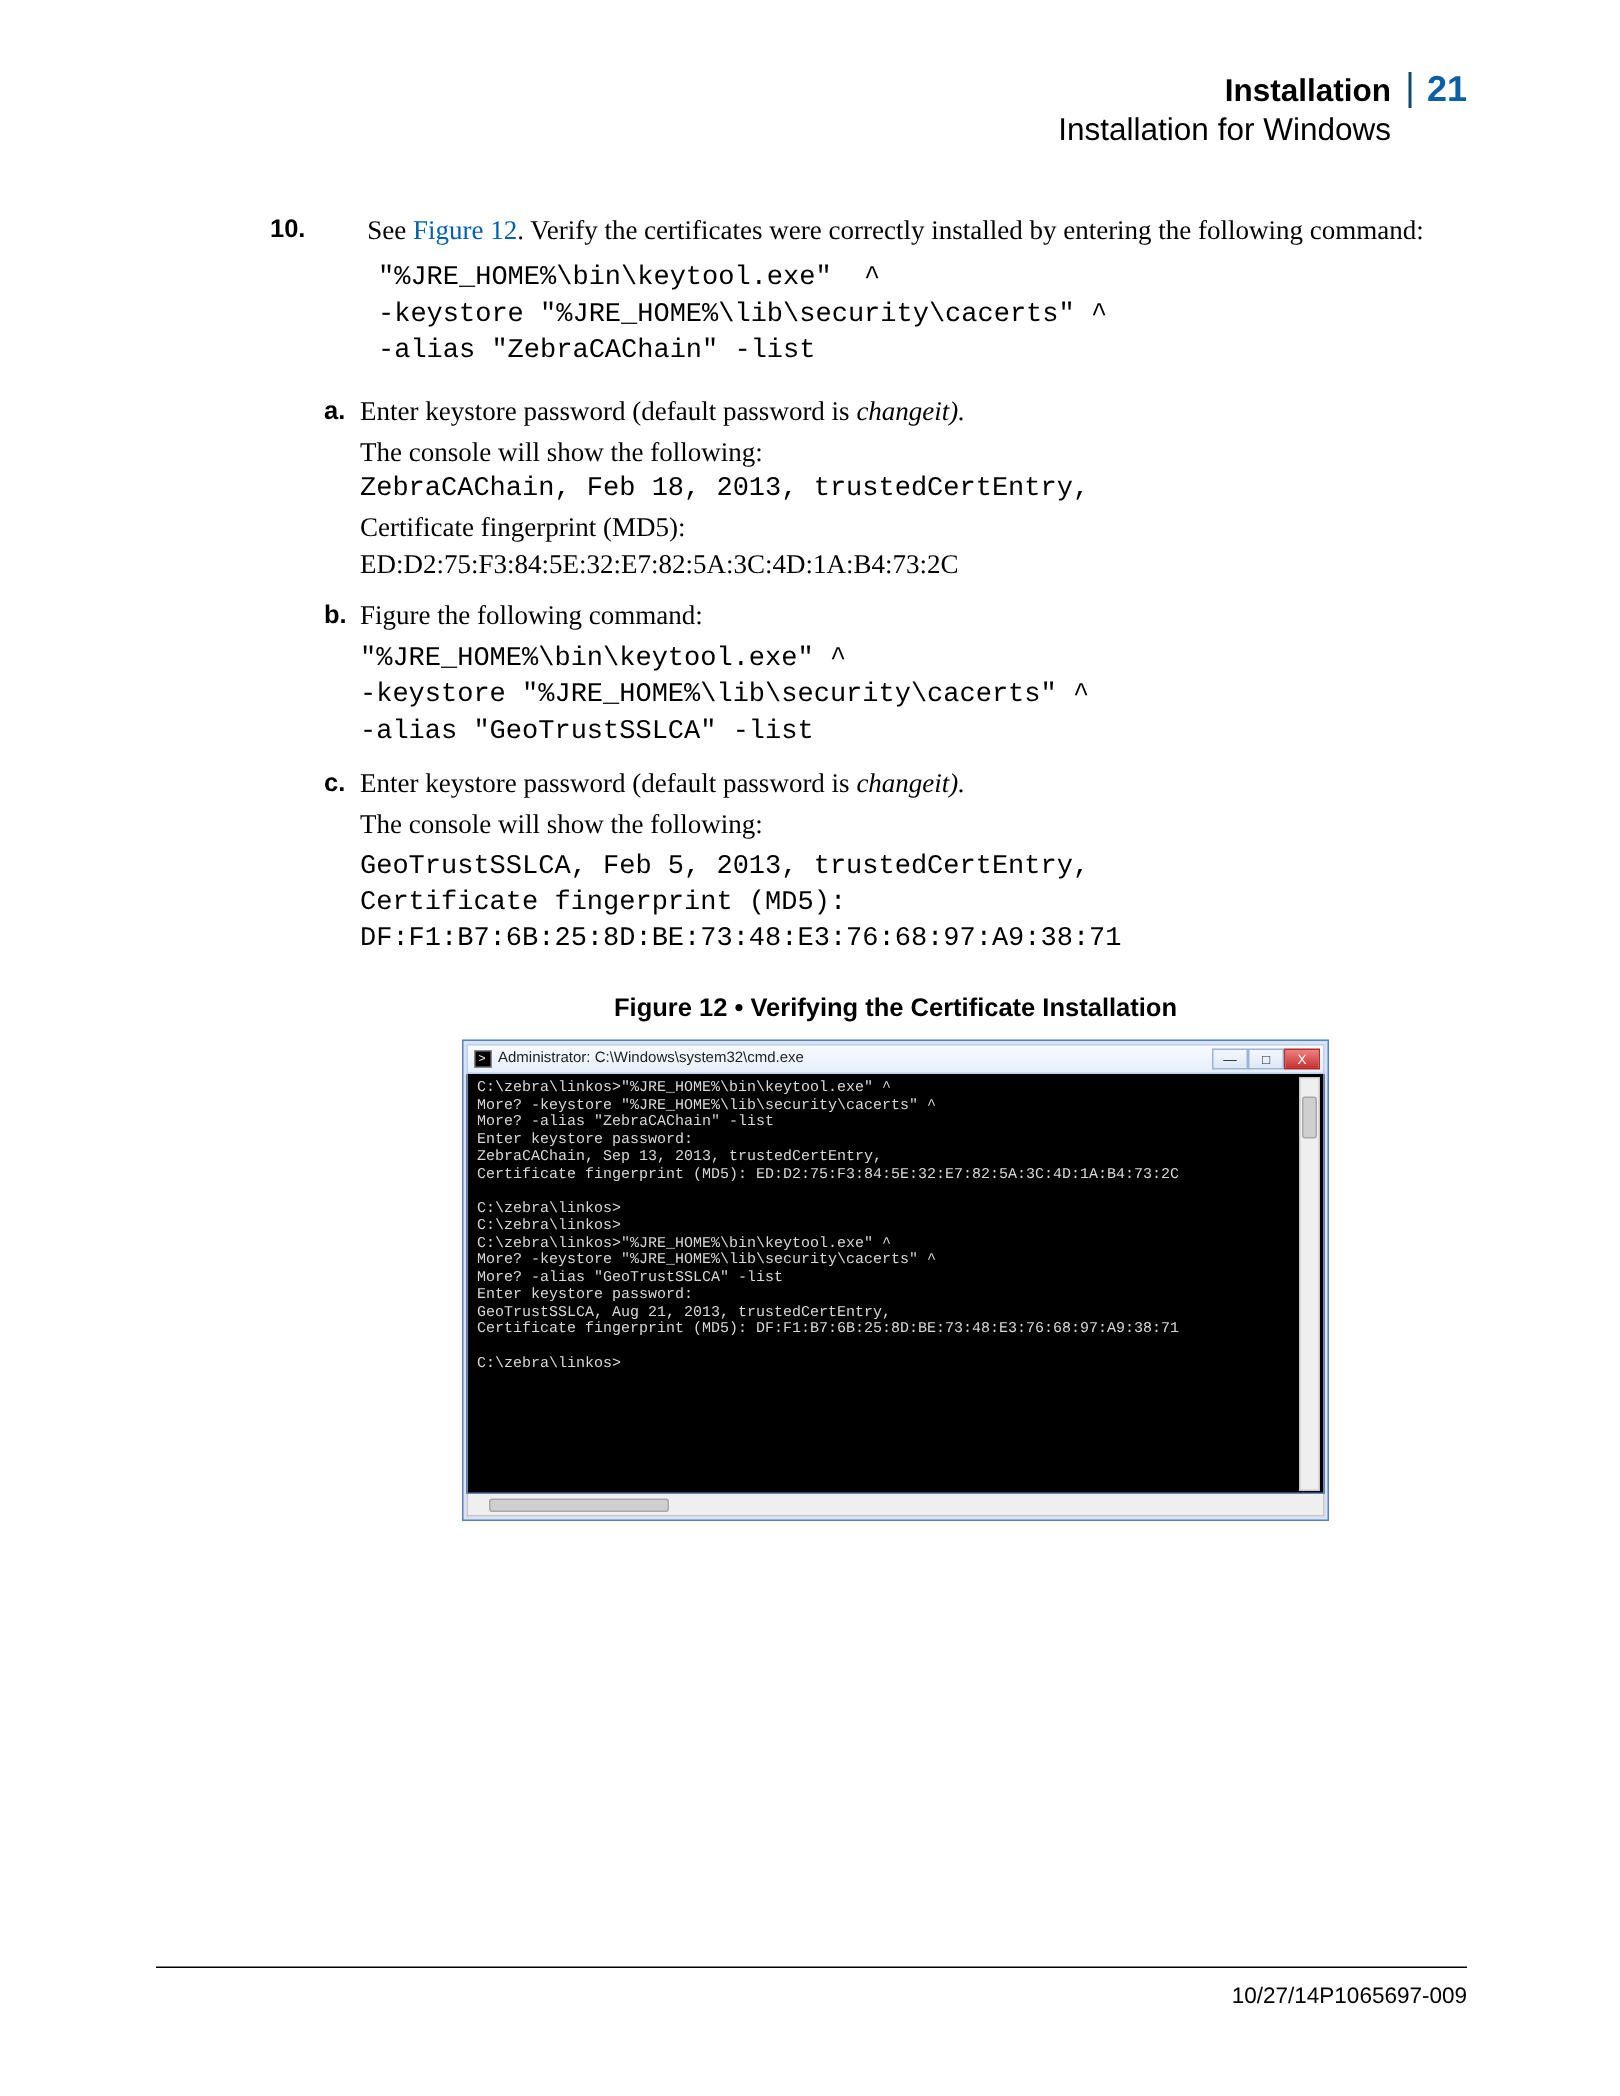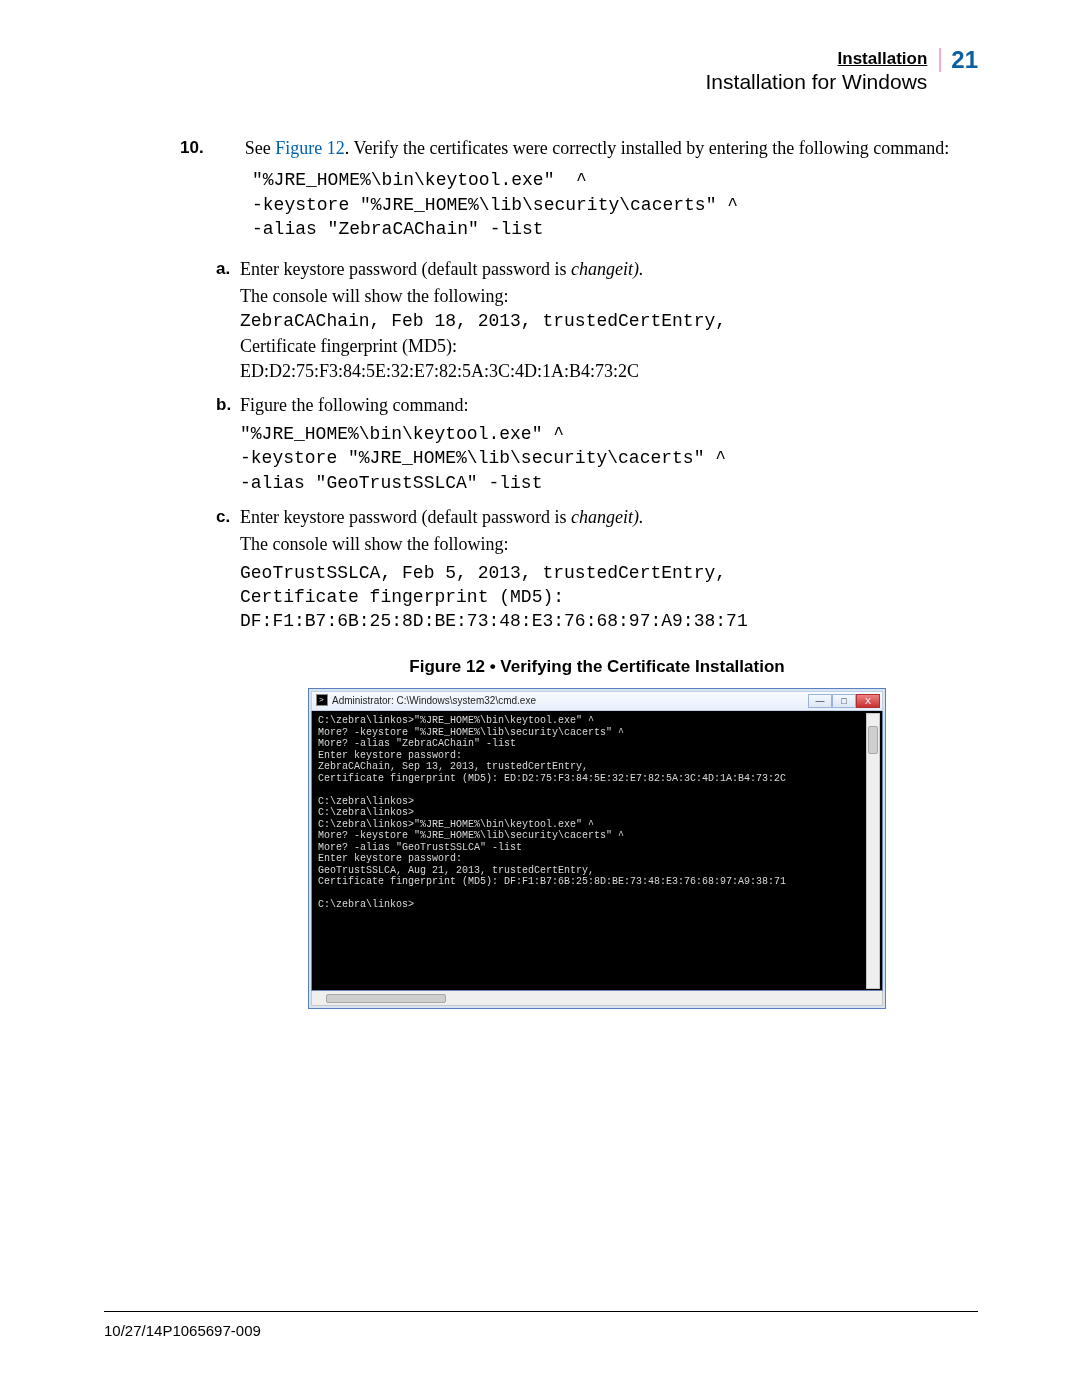--- a/index.html
+++ b/index.html
@@ -19,28 +19,28 @@
     bottom: 58px;
   }
   .header {
     display: flex;
     justify-content: flex-end;
     align-items: flex-start;
     gap: 12px;
     padding-bottom: 2px;
   }
   .header-text { text-align: right; line-height: 1.25; font-size: 17px; }
-  .header-title-bold { font-family: Arial, Helvetica, sans-serif; font-weight: 700; font-size: 17px; text-decoration: underline; }
+  .header-title-bold { font-family: Arial, Helvetica, sans-serif; font-weight: 700; font-size: 21px; }
   .header-sub { font-family: Arial, Helvetica, sans-serif; font-size: 21px; }
   .header-pagenum {
     font-family: Arial, Helvetica, sans-serif;
     font-weight: 700;
     color: #0a5fa5;
     font-size: 24px;
-    border-left: 2px solid #f9a8d4;
+    border-left: 2px solid #0c4a6e;
     padding-left: 10px;
     line-height: 1;
   }
   .content { margin-top: 38px; margin-left: 112px; font-size: 18px; line-height: 1.38; }
   .step10 { position: relative; margin-bottom: 8px; text-align: center; }
   .step10 .num {
     position: absolute;
     left: -36px;
     top: 0;
     font-family: Arial, Helvetica, sans-serif;
@@ -98,21 +98,21 @@
     background: linear-gradient(#f8fbff,#e6effa);
     border: 1px solid #c0d0e8;
     display: flex;
     align-items: center;
     justify-content: space-between;
     padding: 0 2px 0 4px;
     font-family: "Segoe UI", Tahoma, Arial, sans-serif;
     font-size: 10px;
     color: #222;
   }
-  .titlebar-left { display: flex; align-items: flex-start; gap: 4px; }
+  .titlebar-left { display: flex; align-items: center; gap: 4px; }
   .cmd-ico {
     width: 12px; height: 12px; background: #000; border: 1px solid #888;
     display: inline-block; position: relative;
   }
   .cmd-ico::after { content: ">"; color: #fff; position: absolute; font-size: 8px; left: 2px; top: -1px; }
   .winbtns { display: flex; gap: 0; }
   .winbtn {
     width: 24px; height: 14px;
     border: 1px solid #9bb3d6;
     background: linear-gradient(#f4f8ff,#dde8f6);
@@ -149,21 +149,21 @@
   .vscroll .thumb { position: absolute; top: 12px; width: 10px; height: 28px; left: 1px; background: #cfcfcf; border: 1px solid #a8a8a8; border-radius: 2px; }
   .console-wrap { position: relative; }
   .footer {
     position: absolute;
     left: 0; right: 0; bottom: 0;
     border-top: 1px solid #000;
     padding-top: 10px;
     font-family: Arial, Helvetica, sans-serif;
     font-size: 15px;
     display: flex;
-    justify-content: flex-start;
+    justify-content: flex-end;
   }
 </style>
 </head>
 <body>
 
 <div class="page">
 
   <div class="header">
     <div class="header-text">
       <span class="header-title-bold">Installation</span><br>

